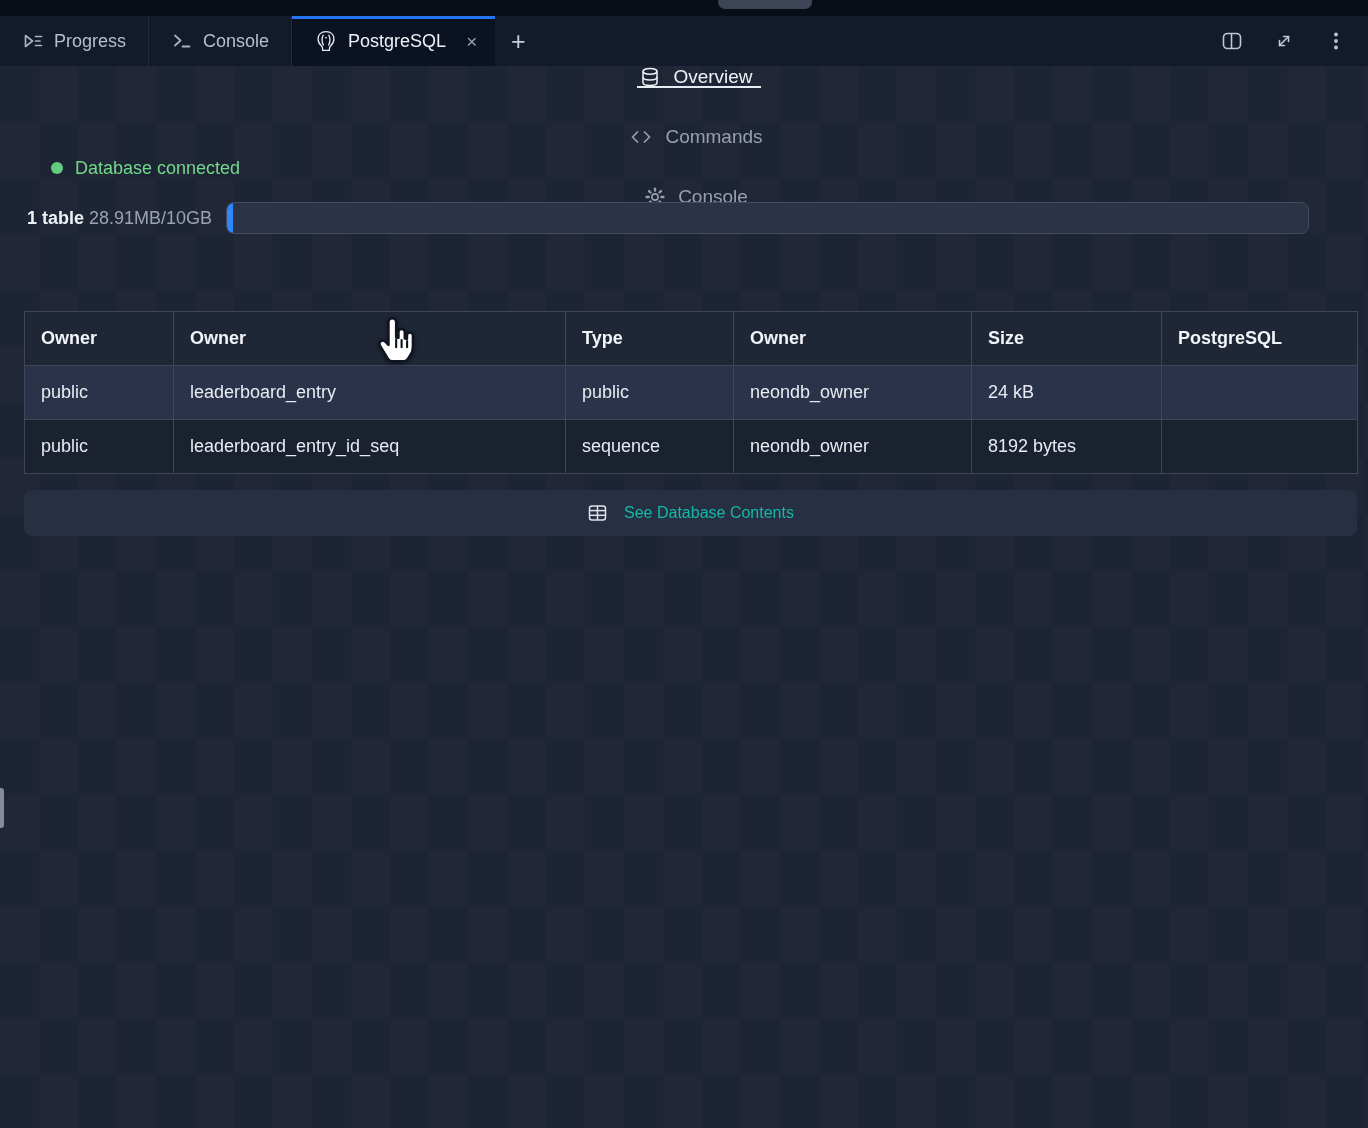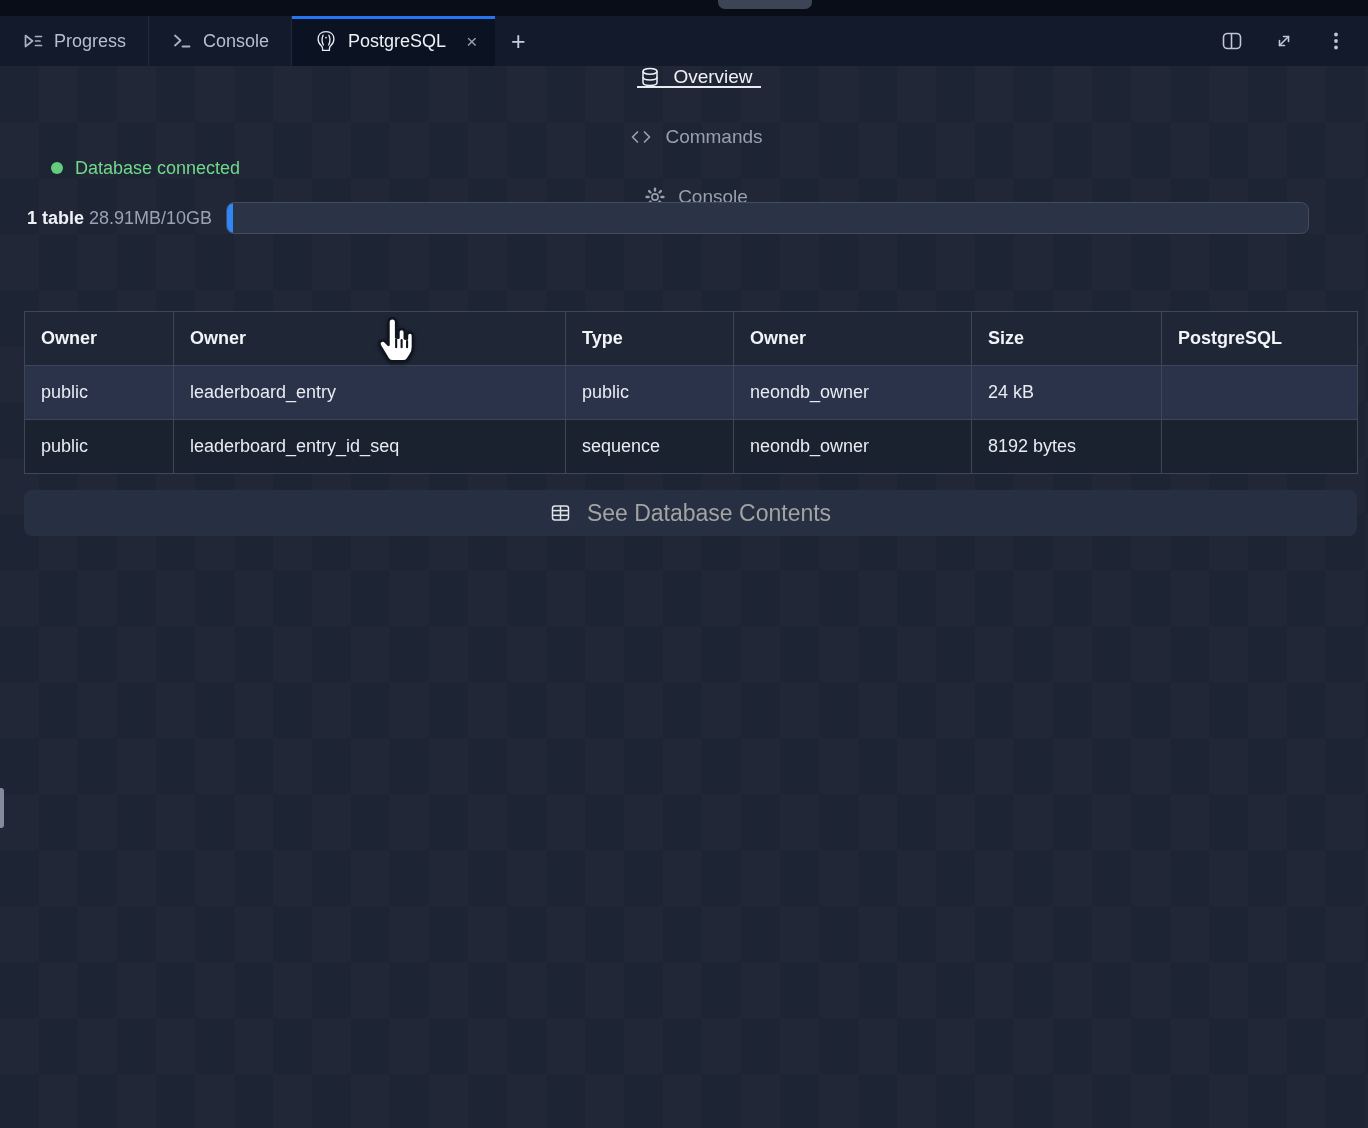--- a/index.html
+++ b/index.html
@@ -49,21 +49,21 @@
   .db-table th,.db-table td{border:1px solid #3e4658;padding:0 16px;text-align:left;height:53px;
                             overflow:hidden;white-space:nowrap;}
   .db-table th{background:#1f2737;font-weight:700;color:#f2f4f8;}
   .db-table tr.row-hover td{background:#2a3349;}
   .db-table tr.row-normal td{background:#1a212f;}
   .col-schema{width:149px;} .col-name{width:392px;} .col-type{width:168px;}
   .col-owner{width:238px;} .col-size{width:190px;} .col-desc{width:196px;}
   
   .contents-btn{position:absolute;left:24px;top:424px;width:1333px;height:46px;background:#272f42;
                 border:none;border-radius:8px;display:flex;align-items:center;justify-content:center;gap:16px;
-                color:#a3a3a3;font-size:23px;font-family:inherit;}
+                color:#14b8a6;font-size:16px;font-family:inherit;}
   
   .resize-handle{position:absolute;left:0;top:722px;width:4px;height:40px;background:#848b9d;border-radius:0 3px 3px 0;}
   
   .cursor{position:absolute;left:372px;top:316px;width:46px;height:56px;pointer-events:none;z-index:50;
           filter:drop-shadow(0 1px 2px rgba(0,0,0,.55));}
   svg{display:block;}
 </style>
 </head>
 <body>
 

